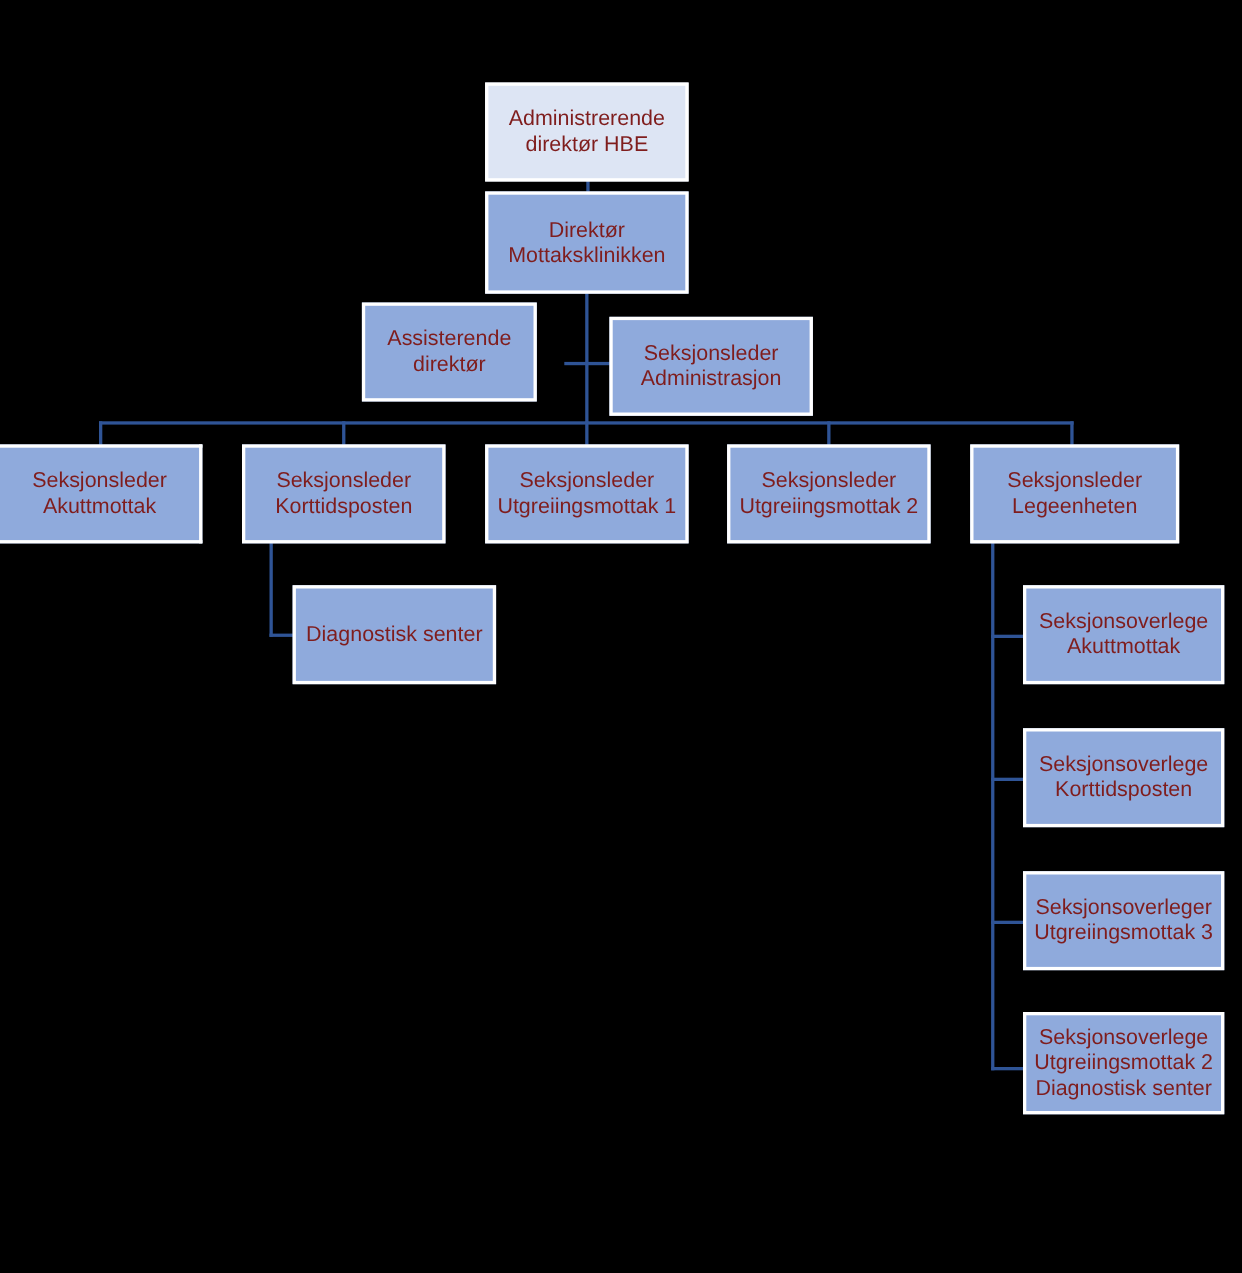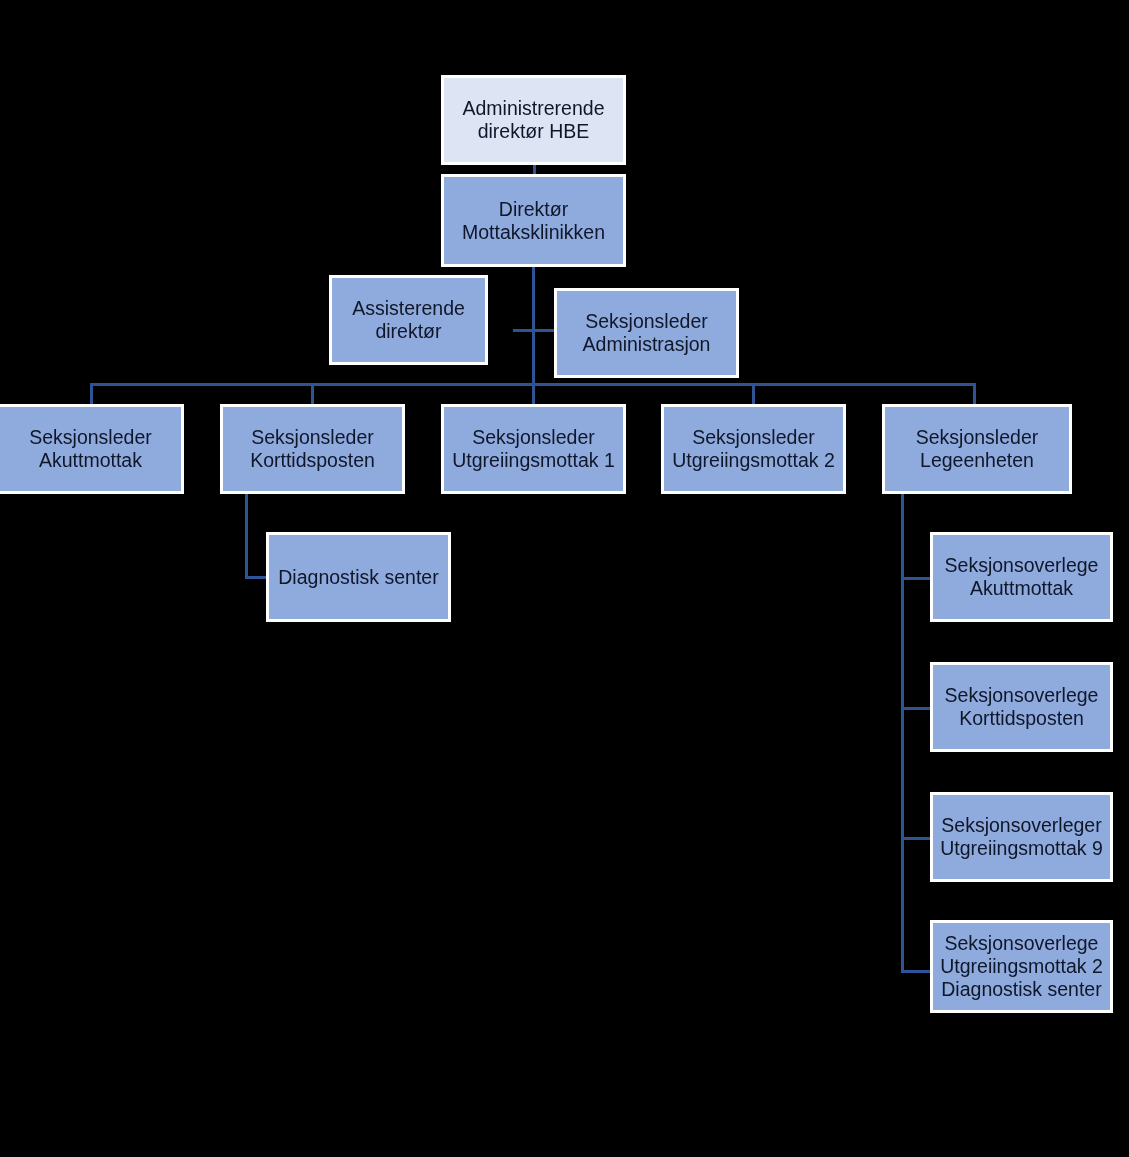--- a/index.html
+++ b/index.html
@@ -14,21 +14,21 @@
     height: 1157px;
     background: #000000;
     font-family: "Liberation Sans", sans-serif;
     overflow: hidden;
   }
   .node {
     position: absolute;
     box-sizing: border-box;
     background: #8faadc;
     border: 3px solid #ffffff;
-    color: #0f172a;
+    color: #7f1d1d;
     display: flex;
     align-items: center;
     justify-content: center;
     text-align: center;
     line-height: 1.18;
     font-size: 19.5px;
     z-index: 3;
     white-space: pre-line;
     padding: 16px 4px;
   }
@@ -105,19 +105,19 @@
 
   <div class="node" style="left:266px; top:532px; width:185px; height:90px;">Diagnostisk senter</div>
 
   <div class="node" style="left:930px; top:532px; width:183px; height:90px;">Seksjonsoverlege
 Akuttmottak</div>
 
   <div class="node" style="left:930px; top:662px; width:183px; height:90px;">Seksjonsoverlege
 Korttidsposten</div>
 
   <div class="node" style="left:930px; top:792px; width:183px; height:90px;">Seksjonsoverleger
-Utgreiingsmottak 9</div>
+Utgreiingsmottak 3</div>
 
   <div class="node" style="left:930px; top:920px; width:183px; height:93px;">Seksjonsoverlege
 Utgreiingsmottak 2
 Diagnostisk senter</div>
 
 </div>
 
 </body></html>

